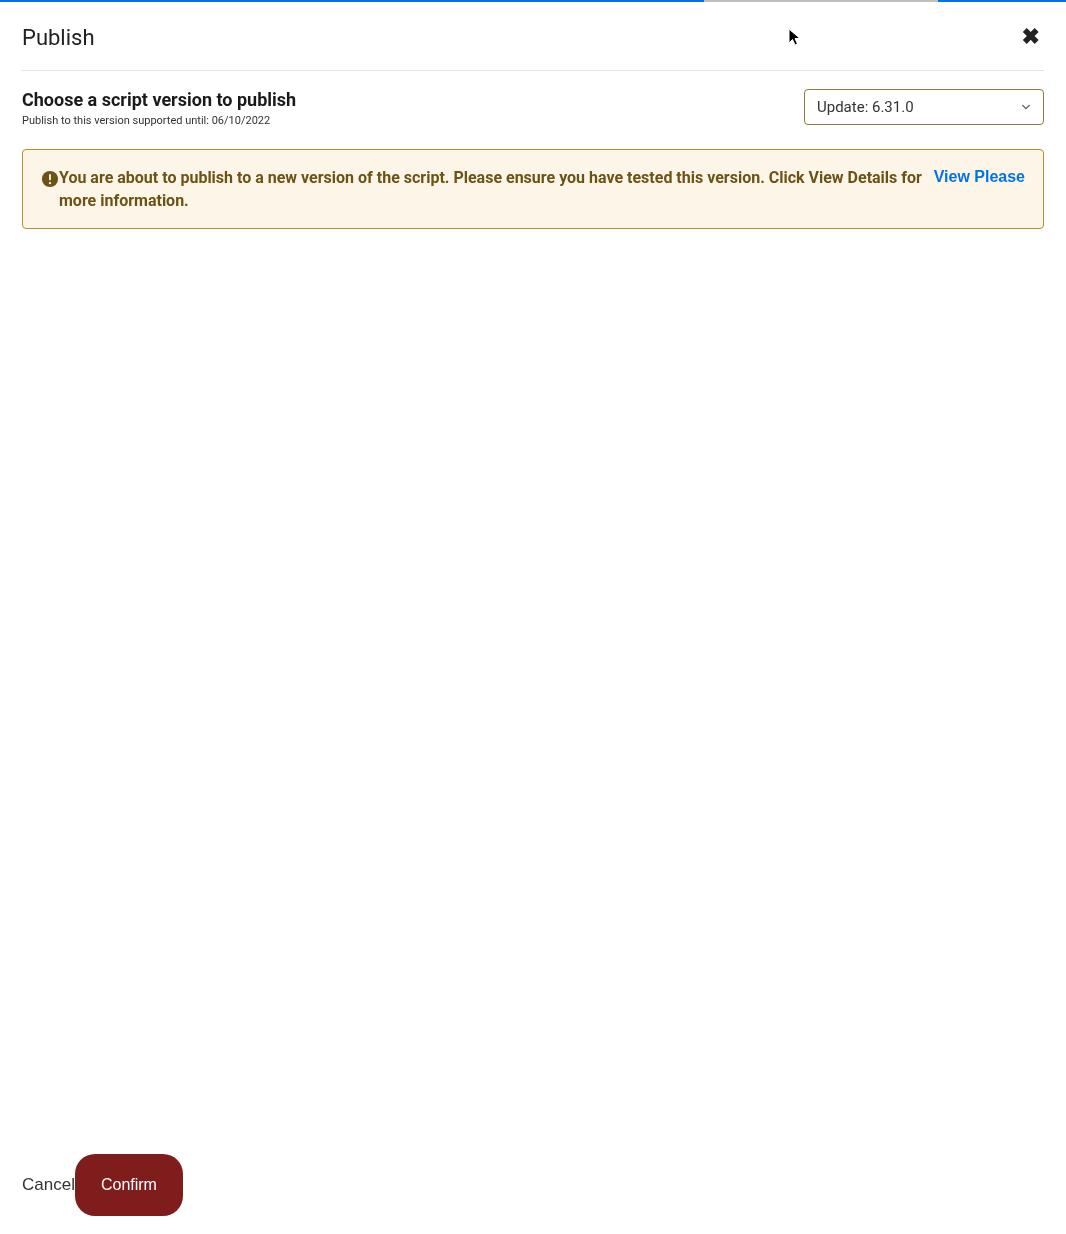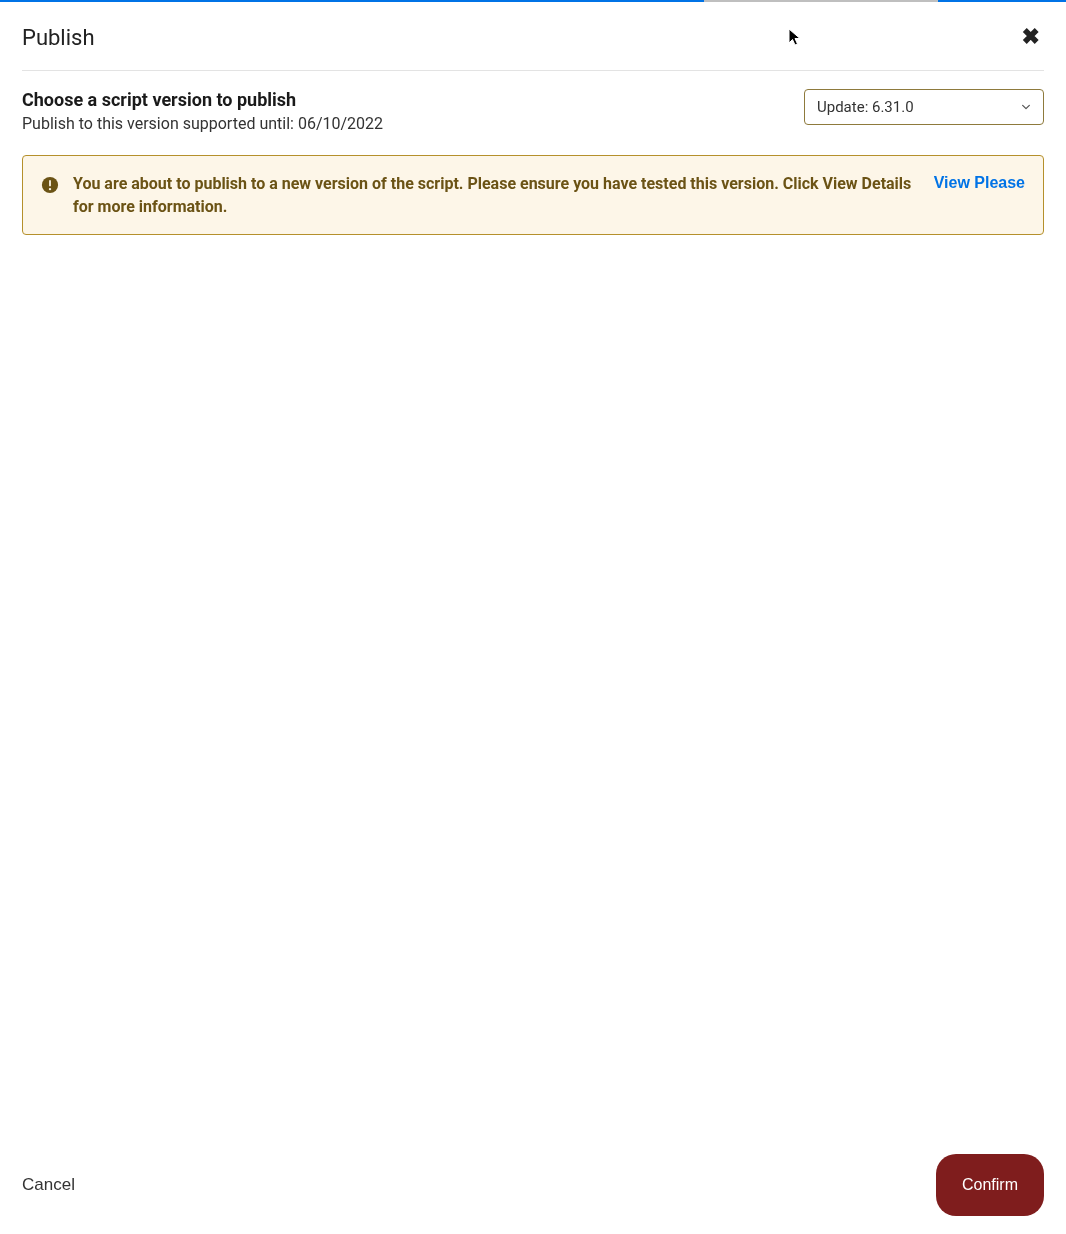--- a/index.html
+++ b/index.html
@@ -90,21 +90,21 @@
     gap: 20px;
   }
   .version-text { flex: 1; }
   .version-title {
     font-size: 18px;
     font-weight: 700;
     color: #1a1a1a;
     margin-bottom: 4px;
   }
   .version-sub {
-    font-size: 16px;
+    font-size: 11px;
     color: #333;
     font-weight: 400;
   }
   .select-wrap {
     border: 1px solid #8e7a3c;
     border-radius: 4px;
     width: 240px;
     height: 36px;
     display: flex;
     align-items: center;
@@ -119,21 +119,21 @@
     width: 10px; height: 10px;
   }
 
   .warning-banner {
     border: 1px solid #b5902b;
     background: #fdf6e8;
     border-radius: 4px;
     padding: 16px 18px;
     display: flex;
     align-items: flex-start;
-    gap: 14px;
+    gap: 0;
   }
   .warn-icon {
     width: 18px; height: 18px; flex-shrink: 0;
     margin-top: 4px;
   }
   .warn-text {
     flex: 1;
     font-size: 16px;
     font-weight: 700;
     color: #6b5315;
@@ -145,22 +145,21 @@
     color: #0073e6;
     white-space: nowrap;
     background: none; border: none; cursor: pointer;
     padding: 0; margin-top: 2px;
   }
 
   .footer {
     margin-top: auto;
     display: flex;
     align-items: center;
-    justify-content: space-between;
-    gap: 22px;
+    justify-content: flex-start;
     padding: 18px 0 18px 0;
   }
   .cancel-btn {
     background: none; border: none; cursor: pointer;
     font-size: 17px; color: #333;
   }
   .confirm-btn {
     background: #7f1d1d;
     color: #fff;
     border: none;

